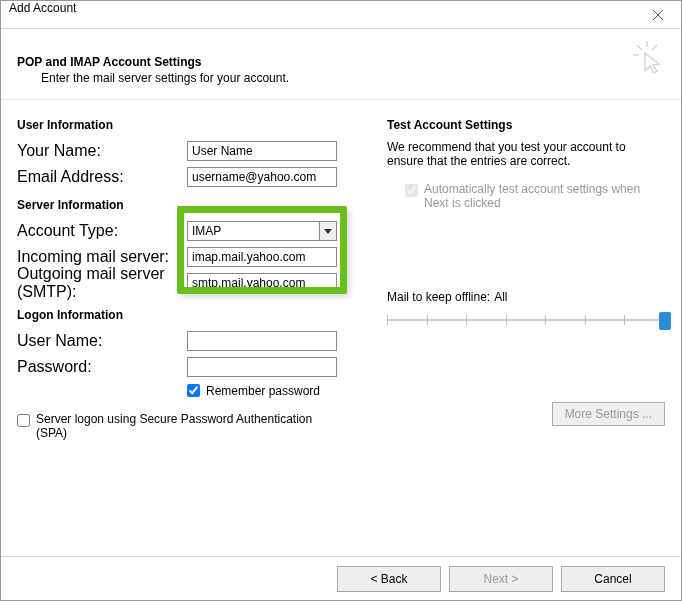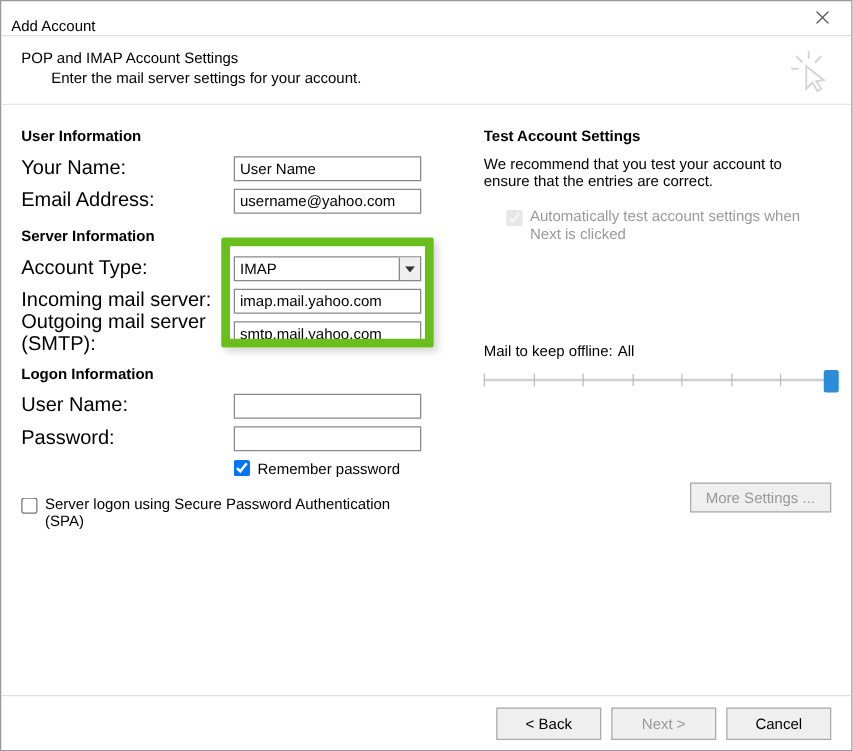--- a/index.html
+++ b/index.html
@@ -11,44 +11,44 @@
     color: #000;
     width: 682px;
     height: 601px;
     overflow: hidden;
     border: 1px solid #999;
     position: relative;
   }
   .titlebar {
     height: 28px;
     display: flex;
-    align-items: flex-end;
+    align-items: flex-start;
     padding: 0 8px;
     border-bottom: 1px solid #ddd;
     font-size: 12px;
   }
   .titlebar .title { flex: 1; }
   .titlebar .close {
     width: 30px;
     height: 28px;
     display: flex;
     align-items: center;
     justify-content: center;
     color: #555;
   }
   .close svg { stroke: #555; stroke-width: 1; }
   .header {
     padding: 10px 16px 14px 16px;
     border-bottom: 1px solid #e5e5e5;
     position: relative;
   }
   .header h1 {
-    margin: 0 0 2px 0;
-    font-size: 12px;
-    font-weight: normal;
+    margin: 16px 0 2px 0;
+    font-size: 12px;
+    font-weight: bold;
   }
   .header .sub {
     margin-left: 24px;
     font-size: 12px;
   }
   .cursor-icon {
     position: absolute;
     right: 18px;
     top: 10px;
     opacity: 0.35;
@@ -173,21 +173,21 @@
     bottom: 0;
     left: 0; right: 0;
     border-top: 1px solid #ddd;
     height: 44px;
     display: flex;
     align-items: center;
     justify-content: flex-end;
     gap: 8px;
     padding-right: 16px;
   }
-  .footer .btn { width: 84px; height: 26px; }
+  .footer .btn { width: 104px; height: 26px; }
   .more-settings-wrap {
     text-align: right;
     margin-top: 70px;
   }
   textarea, input { outline: none; }
 </style>
 </head>
 <body>
 
 <div class="titlebar">

